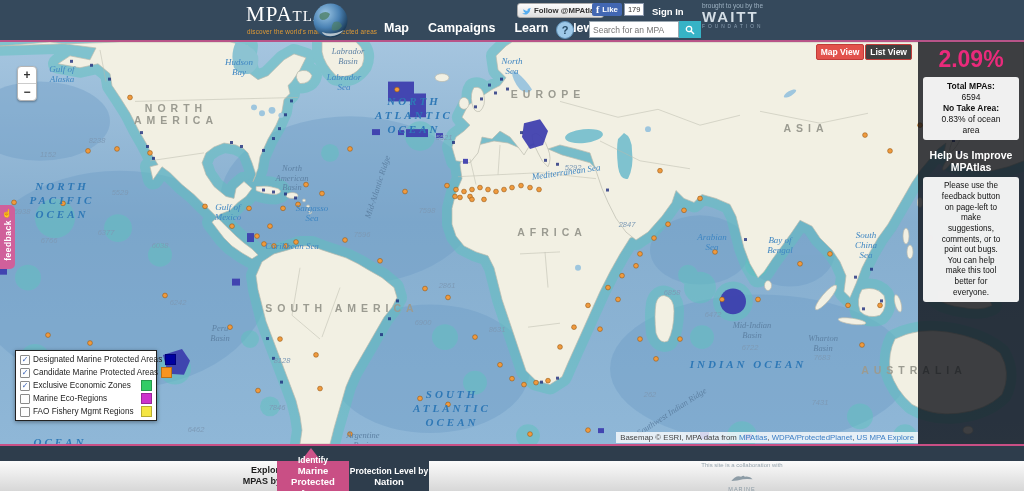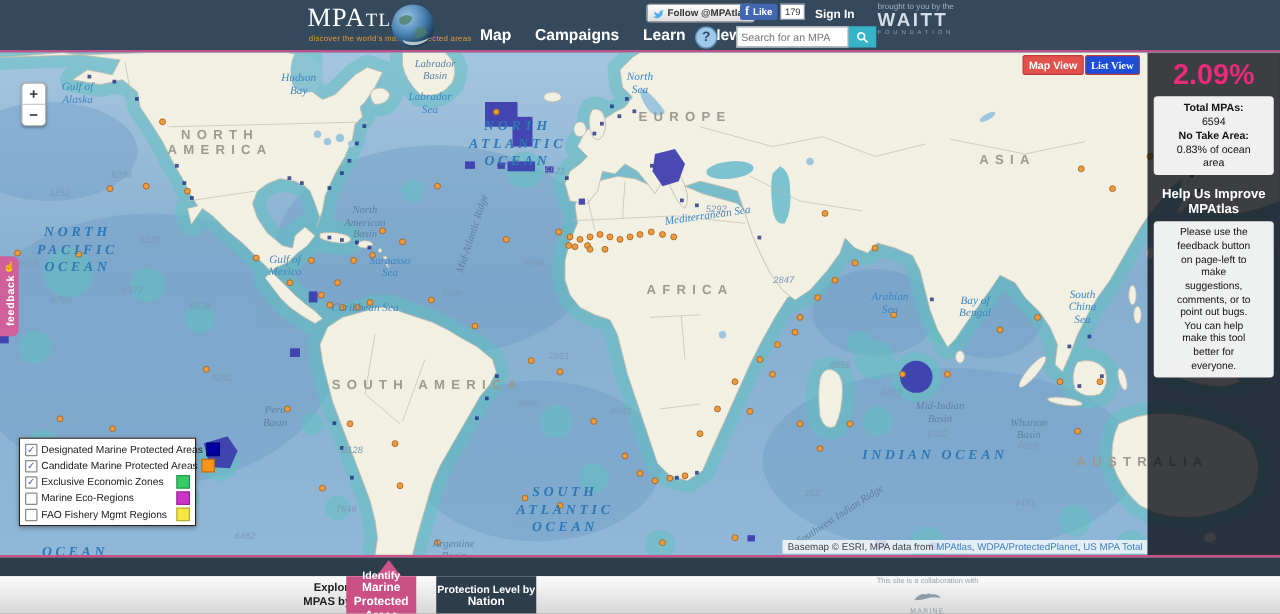--- a/index.html
+++ b/index.html
@@ -58,21 +58,21 @@
   .feedback-tab{position:absolute;left:0;top:163px;width:15px;height:64px;background:#d0609b;
     border-radius:0 5px 5px 0;z-index:6;display:flex;flex-direction:column;align-items:center;
     padding-top:4px;box-sizing:border-box;}
   .feedback-hand{color:#fff;font-size:8px;line-height:9px;}
   .feedback-label{writing-mode:vertical-rl;transform:rotate(180deg);color:#fff;font-size:8.5px;
     font-weight:bold;margin-top:2px;letter-spacing:.5px;}
 
   .view-toggle{position:absolute;right:112px;top:2px;display:flex;gap:1px;z-index:6;}
   .viewbtn{background:#e2524c;border:1px solid #c23b38;color:#fff;font-weight:bold;font-size:8.5px;
     padding:2px 4px;border-radius:2px;}
-  .viewbtn:last-child{background:#1d4ed8;font-family:Liberation Serif, serif;}
+  .viewbtn:last-child{background:#404040;}
 
   .layers-panel{position:absolute;left:15px;top:308px;width:140px;z-index:6;
     box-shadow:0 1px 4px rgba(0,0,0,.4);border:1px solid #222;background:#fff;}
   .layers-head{background:#232323;color:#fff;font-weight:bold;font-size:9.5px;padding:2px 5px;
     display:flex;justify-content:space-between;align-items:center;}
   .collapse-icon{color:#ccc;transform:rotate(90deg);font-size:9px;}
   .layers-body{padding:2px 0;}
   .layer-row{display:flex;align-items:center;height:13px;padding:0 4px;gap:3px;}
   .cb{width:8px;height:8px;border:1px solid #8a8a8a;background:#fdfdfd;border-radius:1px;
     font-size:8px;line-height:8px;color:#3a63b8;text-align:center;flex:none;}
@@ -98,21 +98,21 @@
   .tab-pointer{position:absolute;left:301px;top:2px;width:0;height:0;
     border-left:10px solid transparent;border-right:10px solid transparent;border-bottom:13px solid #cf548a;}
   .footer{position:absolute;left:0;top:461px;width:1024px;height:30px;
     background:linear-gradient(#fbfbfb,#d7d7d7);z-index:20;}
   .explore{position:absolute;left:238px;top:4px;width:46px;text-align:right;color:#1c1c1c;
     font-weight:bold;font-size:9px;line-height:11px;}
   .ftab{position:absolute;top:0;height:30px;display:flex;flex-direction:column;align-items:center;
     justify-content:center;color:#fff;text-align:center;}
   .ftab .l1{font-size:8.5px;font-weight:bold;}
   .ftab .l2{font-size:9.5px;font-weight:bold;}
-  .ftab.pink{left:277px;width:56px;background:#c94f85;}
+  .ftab.pink{left:277px;width:72px;background:#c94f85;}
   .ftab.dark{left:349px;width:80px;background:#2e3d4c;}
   .collab{position:absolute;left:684px;top:1px;width:116px;text-align:center;color:#97a5ae;}
   .collab .ct{font-size:6px;}
   .collab .org{font-size:5.5px;letter-spacing:1px;line-height:6px;color:#8d9ca6;}
 </style>
 </head>
 <body>
 
 <div class="app">
 
@@ -583,21 +583,21 @@
             <span class="sw" style="background: rgb(204, 51, 204);"></span>
           </div>
           <div class="layer-row">
             <span class="cb"></span>
             <span class="lb">FAO Fishery Mgmt Regions</span>
             <span class="sw" style="background: rgb(245, 230, 66);"></span>
           </div>
         </div>
     </div>
 
-    <div class="attribution" id="attribution"><span>Basemap © ESRI, MPA data from </span><span class="attr-link">MPAtlas</span><span>, </span><span class="attr-link">WDPA/ProtectedPlanet</span><span>, </span><span class="attr-link">US MPA Total</span></div>
+    <div class="attribution" id="attribution"><span>Basemap © ESRI, MPA data from </span><span class="attr-link">MPAtlas</span><span>, </span><span class="attr-link">WDPA/ProtectedPlanet</span><span>, </span><span class="attr-link">US MPA Explore</span></div>
 
     <div class="side-overlay">
       <div class="side-percent">2.09%</div>
       <div class="side-box">
         <b>Total MPAs:</b>
         <span>6594</span><br>
         <b>No Take Area:</b>
         <span>0.83%</span>
         <span>of ocean area</span>
       </div>

